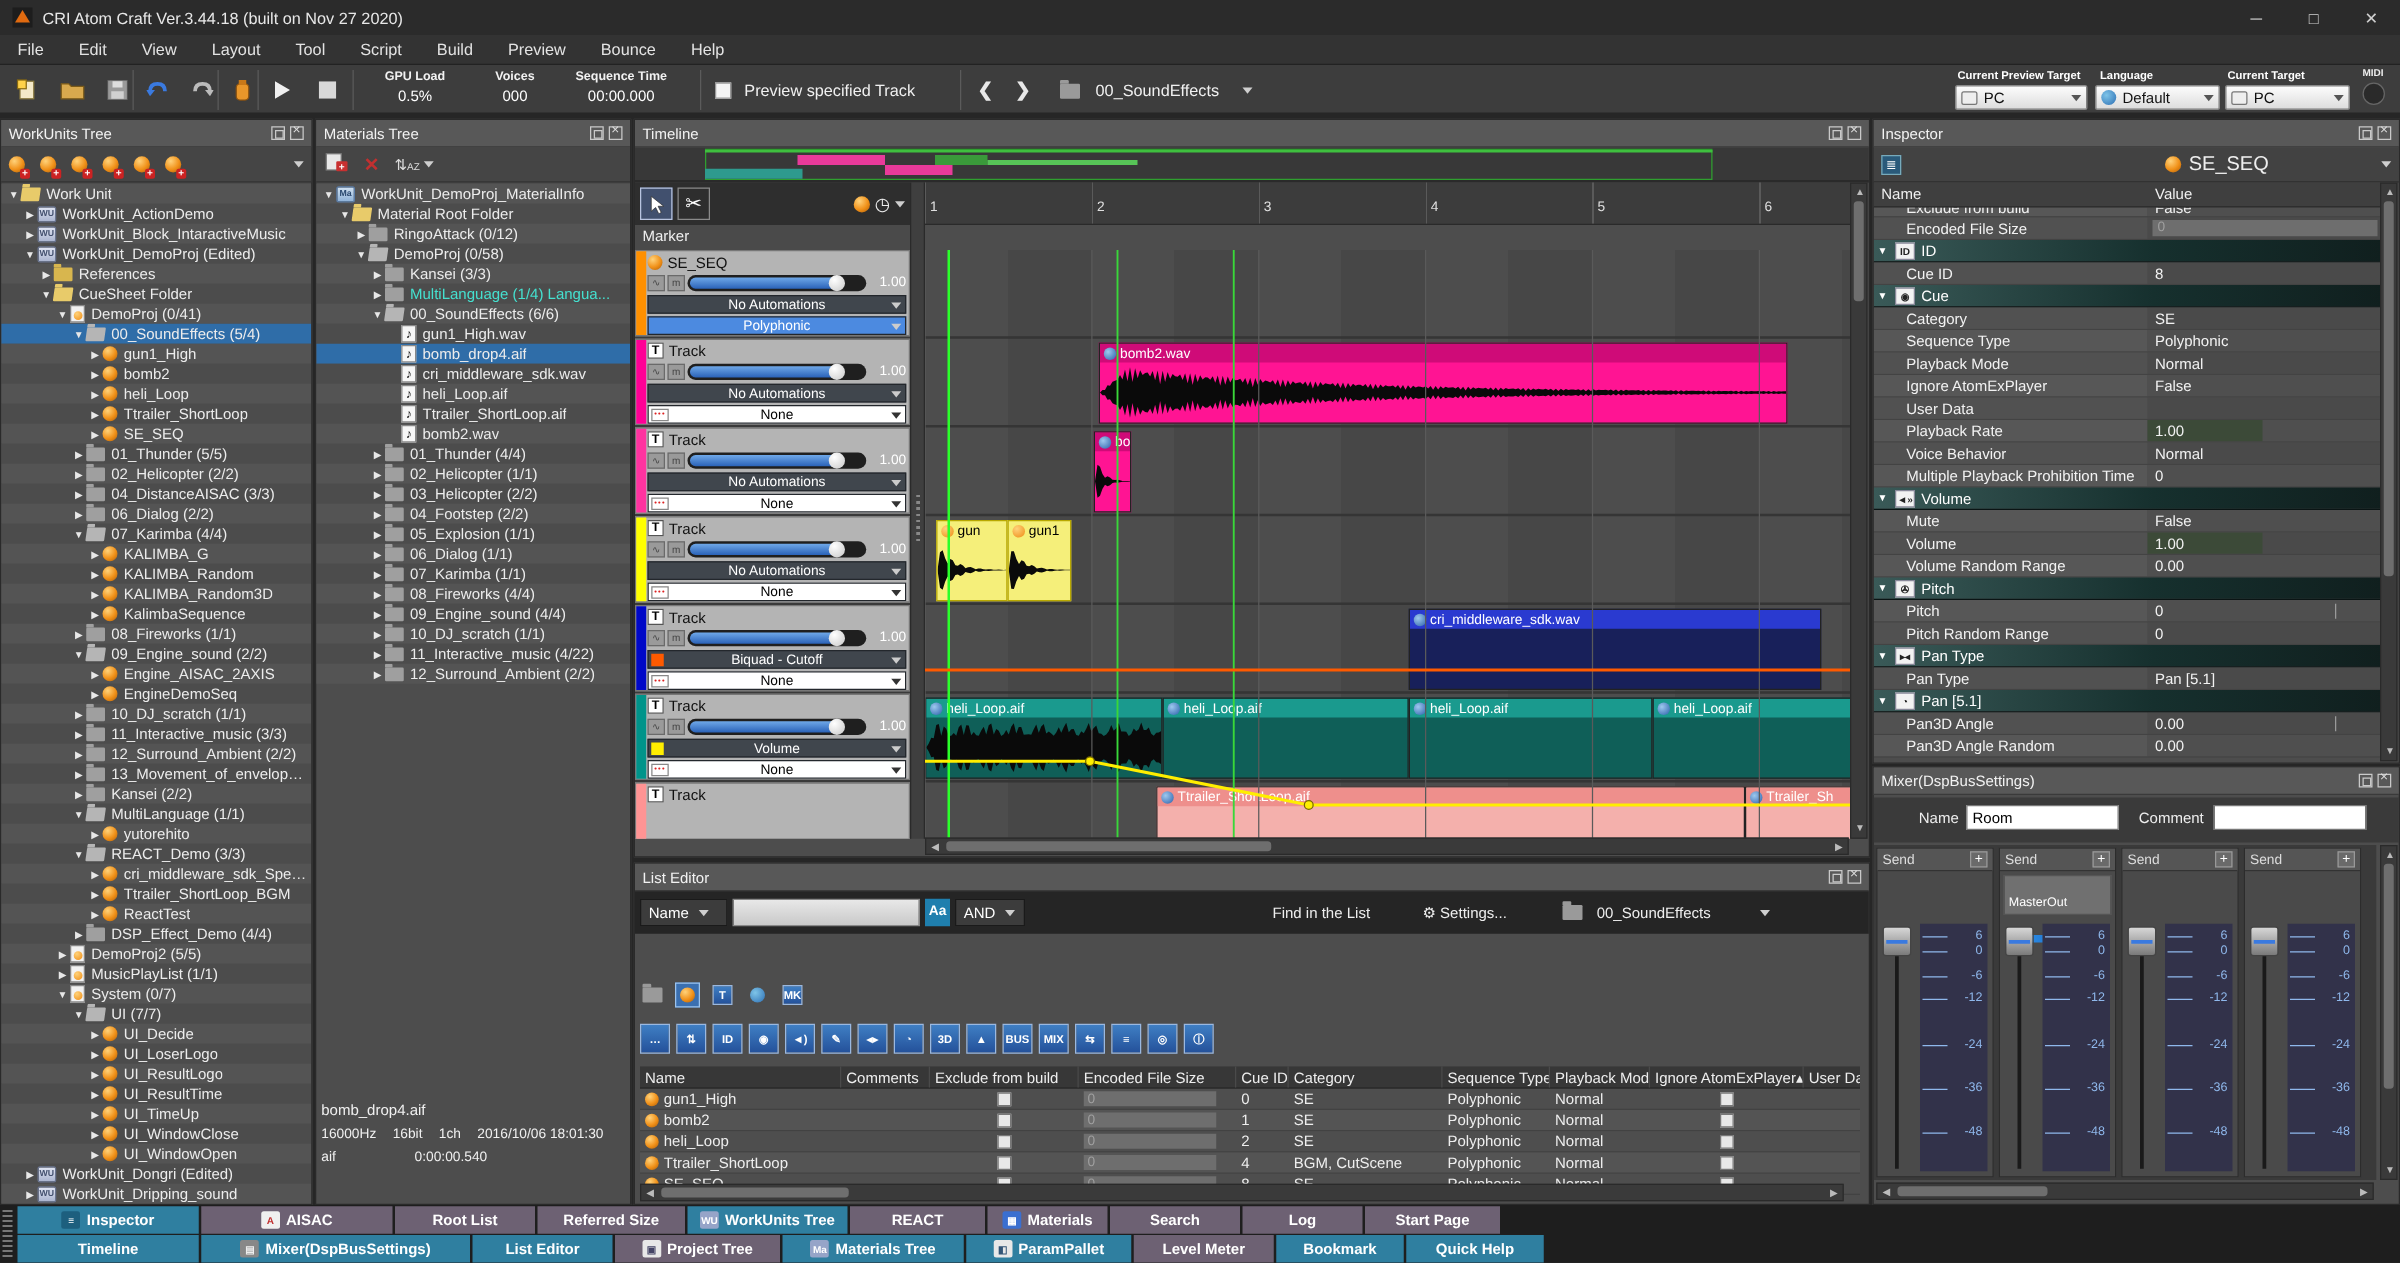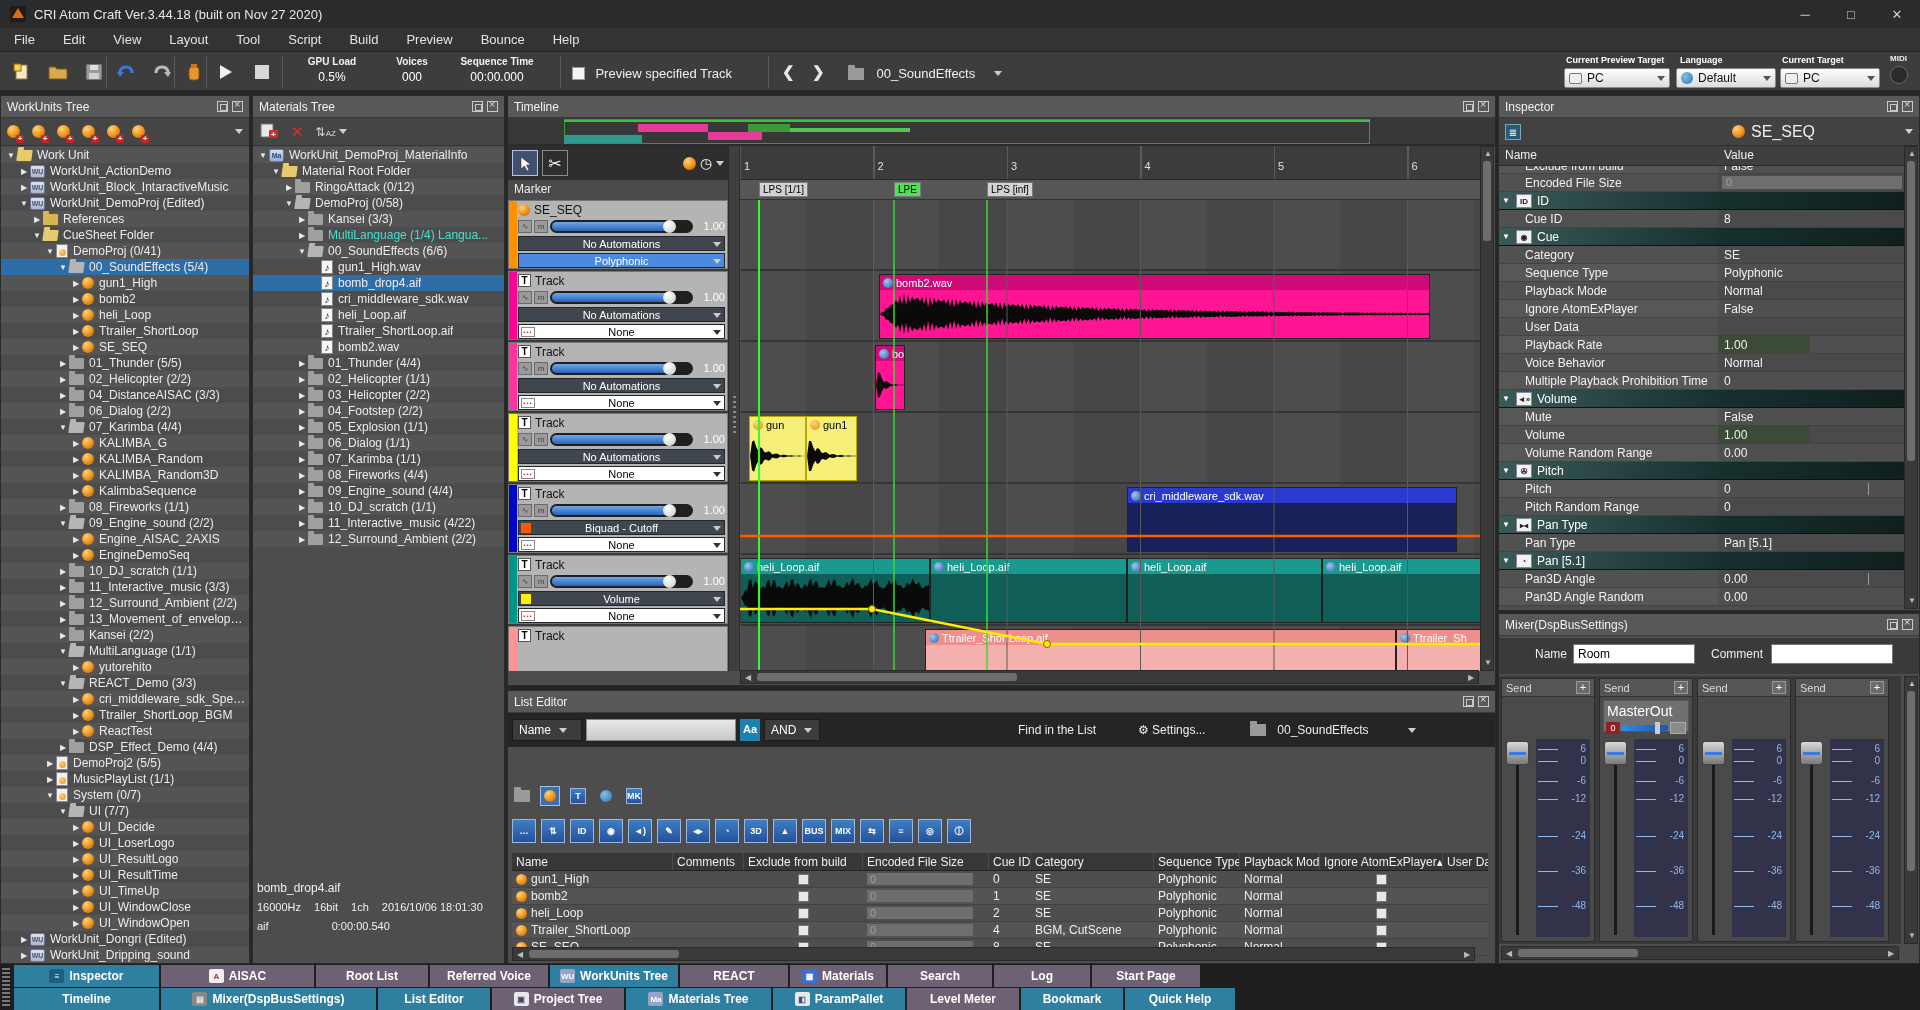--- a/index.html
+++ b/index.html
@@ -192,21 +192,21 @@
   .mix-input { position:absolute; top:6px; height:20px; background:#fff; border:1px solid #777;
     color:#000; font-size:12px; padding:1px 4px; }
   #mix-strips { position:absolute; left:0; top:62px; width:402px; height:268px; background:#3a3a3a;
     display:flex; gap:4px; padding:2px; }
   .strip { width:94px; background:#4a4a4a; border:1px solid #2c2c2c; position:relative; }
   .strip .s-hd { height:18px; background:#555; color:#ddd; font-size:11px; display:flex;
     align-items:center; padding:0 4px; border-bottom:1px solid #333; }
   .strip .plus { margin-left:auto; width:14px; height:13px; background:#6a6a6a; border:1px solid #999;
     color:#fff; font-size:11px; line-height:11px; text-align:center; }
   .mout { position:absolute; left:3px; top:21px; width:86px; height:32px; background:#707070; border:1px solid #555; }
-  .mout .mo-name { font-size:14px; color:#fff; padding:2px 3px; }
+  .mout .mo-name { font-size:10px; color:#fff; padding:16px 3px; }
   .mout .mo-row { display:flex; align-items:center; height:14px; padding:0 2px; gap:2px; }
   .mout .badge { width:14px; height:12px; background:#8c2222; color:#fff; font-size:9px; text-align:center;
     line-height:12px; }
   .mout .bar { flex:1; height:6px; background:linear-gradient(90deg,#2a8ce8,#1a5aa8); border-radius:2px; position:relative; }
   .mout .bar::after { content:""; position:absolute; right:8px; top:-3px; width:5px; height:12px; background:#ccc; }
   .mout .mbtn { width:16px; height:12px; background:#8a8a8a; border:1px solid #aaa; }
   .fader-zone { position:absolute; left:0; top:58px; bottom:2px; right:0; }
   .f-track { position:absolute; left:14px; top:6px; bottom:4px; width:3px; background:#1a1a1a; }
   .f-thumb { position:absolute; left:4px; top:4px; width:23px; height:24px; border-radius:3px;
     background:linear-gradient(#d8d8d8,#7a7a7a); border:1px solid #444; }
@@ -997,25 +997,20 @@
     </div>
   <div id="tl-splitter"></div>
   <div id="tl-ruler">
       <span class="ruler-num" style="left: 4px;">1</span>
       <span class="ruler-num" style="left: 137.5px;">2</span>
       <span class="ruler-num" style="left: 271px;">3</span>
       <span class="ruler-num" style="left: 404.5px;">4</span>
       <span class="ruler-num" style="left: 538px;">5</span>
       <span class="ruler-num" style="left: 671.5px;">6</span>
     </div>
-  <div id="tl-markers">
-      <div class="mk-flag" style="left: 19px;">LPS [1/1]</div>
-      <div class="mk-flag green" style="left: 154px;">LPE</div>
-      <div class="mk-flag" style="left: 247px;">LPS [inf]</div>
-    </div>
   <div id="tl-lanes">
       <div class="lane-sep" style="top: 69px;"></div>
       <div class="lane-sep" style="top: 140px;"></div>
       <div class="lane-sep" style="top: 211px;"></div>
       <div class="lane-sep" style="top: 282px;"></div>
       <div class="lane-sep" style="top: 353px;"></div>
       <div class="lane-sep" style="top: 424px;"></div>
       <div class="clip magenta" style="left: 139px; width: 551px; top: 74px;">
         <div class="hd">
           <span class="gl"></span>
@@ -1609,21 +1604,21 @@
         <span>Inspector</span>
       </div>
       <div class="stab off" style="width: 153px;">
         <span class="bdg" style="background: rgb(240, 240, 240); color: rgb(192, 48, 48);">A</span>
         <span>AISAC</span>
       </div>
       <div class="stab off" style="width: 112px;">
         <span>Root List</span>
       </div>
       <div class="stab off" style="width: 118px;">
-        <span>Referred Voice</span>
+        <span>Referred Size</span>
       </div>
       <div class="stab on" style="width: 128px;">
         <span class="bdg" style="background: rgb(150, 164, 200); color: rgb(255, 255, 255);">WU</span>
         <span>WorkUnits Tree</span>
       </div>
       <div class="stab off" style="width: 108px;">
         <span>REACT</span>
       </div>
       <div class="stab off" style="width: 96px;">
         <span class="bdg" style="background: rgb(58, 111, 208); color: rgb(255, 255, 255);">▦</span>

